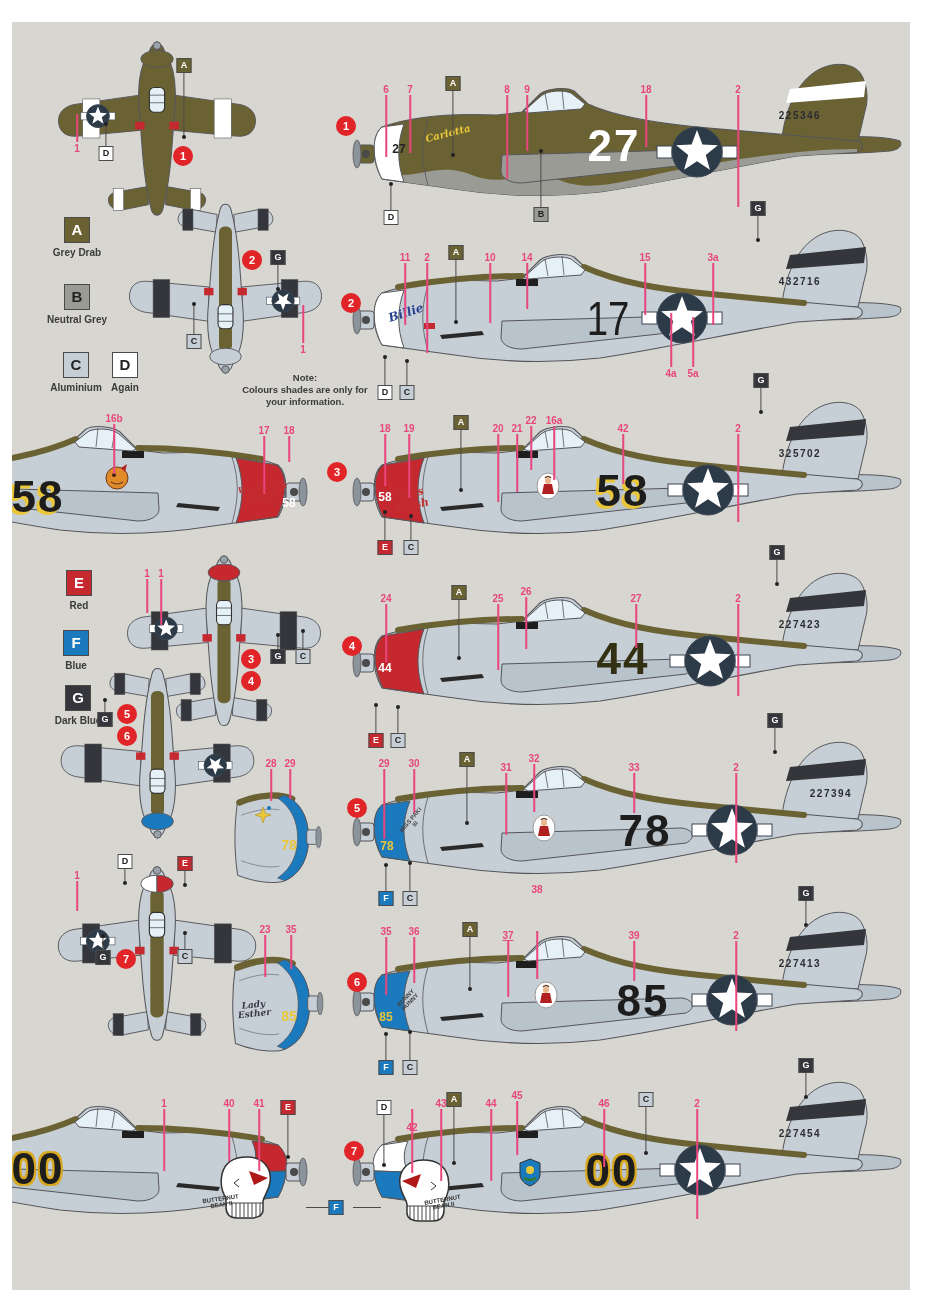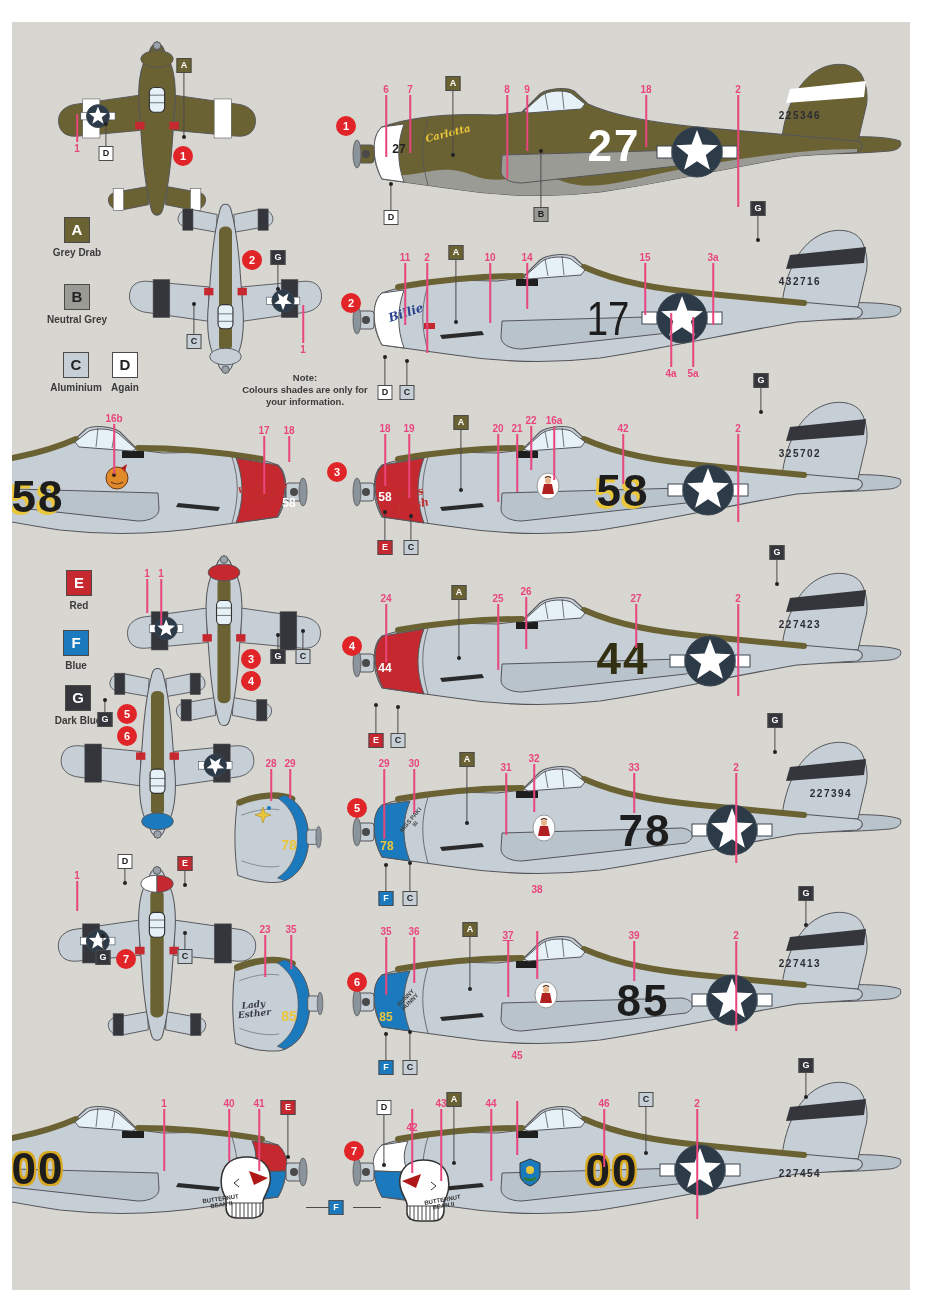--- a/index.html
+++ b/index.html
@@ -367,21 +367,21 @@
           <path d="M76,62 C69,84 69,104 76,128" stroke="#55565a" stroke-width="0.8" fill="none"></path>
           <rect x="6" y="88" width="16" height="18" rx="3" fill="#c6cfd6" stroke="#55565a"></rect>
           <ellipse cx="5" cy="97" rx="4" ry="14" fill="#8b939b" stroke="#55565a" stroke-width="0.8"></ellipse>
           <circle cx="14" cy="97" r="4" fill="#4a4a4a"></circle>
           <rect x="308" y="89" width="15" height="12" fill="#fff" stroke="#3a4652" stroke-width="1"></rect>
           <rect x="373" y="89" width="15" height="12" fill="#fff" stroke="#3a4652" stroke-width="1"></rect>
           <circle cx="348" cy="95" r="25" fill="#2d3a48" stroke="#3a4652"></circle>
           <polygon points="348.0,73.0 353.4,87.5 368.9,88.2 356.8,97.9 360.9,112.8 348.0,104.2 335.1,112.8 339.2,97.9 327.1,88.2 342.6,87.5" fill="#fff"></polygon>
         </g>
       </svg>
-      <div class="serial" style="position: absolute; left: 788px; top: 1111px; margin-top: 40px;">227454</div>
+      <div class="serial" style="position: absolute; left: 788px; top: 1111px;">227454</div>
       <div class="code" style="position: absolute; left: 600px; top: 1149px; color: rgb(29, 29, 29); text-shadow: rgb(216, 168, 32) -2px -2px 0px, rgb(216, 168, 32) 2px -2px 0px, rgb(216, 168, 32) -2px 2px 0px, rgb(216, 168, 32) 2px 2px 0px;">00</div>
       <div class="nick plain" style="position: absolute; left: 431px; top: 1181px; color: rgb(51, 51, 51); font-size: 6px; transform: translate(-50%, -50%) rotate(-10deg);">BUTTERNUT
 BEAN II</div>
       <svg width="570" height="160" viewBox="0 0 570 160" style="left: -274px; top: 373px;">
         <g transform="scale(-1,1) translate(-570,0)">
           <path d="M436,86 C466,79 530,77 548,84 C551,89 546,93 538,94 C500,97 460,98 444,95 C437,92 434,89 436,86 Z" fill="#b9c3cc" stroke="#55565a" stroke-width="1"></path>
           <path d="M430,80 C434,50 446,24 466,13 C482,4 502,6 509,17 C515,27 517,42 513,54 L506,84 L430,82 Z" fill="#c6cfd6" stroke="#55565a" stroke-width="1"></path>
           <polygon points="438,32 514,24 512,40 434,46" fill="#35363c"></polygon>
           <path d="M30,70 C60,59 100,56 145,58 L170,55 L188,37 C196,31 214,30 222,34 L236,47 C264,60 305,66 345,70 L460,80 L505,84 C512,86 512,92 505,95 L445,99 C380,110 310,126 248,135 C195,141 145,139 95,131 L30,122 C19,103 20,79 30,70 Z" fill="#c6cfd6" stroke="#55565a" stroke-width="1.1"></path>
           <path d="M46,64 C100,55 140,53 170,53" stroke="#6b6233" stroke-width="6" fill="none" stroke-linecap="round"></path>
@@ -758,21 +758,21 @@
       <div class="mkdot" style="position: absolute; left: 372px; top: 1143px;"></div>
       <div class="co" style="position: absolute; left: 400px; top: 1076px; margin-top: 24px;">42</div>
       <div class="coline" style="position: absolute; left: 400px; top: 1087px; height: 64px;"></div>
       <div class="co" style="position: absolute; left: 429px; top: 1076px;">43</div>
       <div class="coline" style="position: absolute; left: 429px; top: 1087px; height: 72px;"></div>
       <div class="mk" style="position: absolute; left: 442px; top: 1070px; background: rgb(107, 98, 51); color: rgb(255, 255, 255);">A</div>
       <div class="mkline" style="position: absolute; left: 442px; top: 1085px; height: 56px;"></div>
       <div class="mkdot" style="position: absolute; left: 442px; top: 1141px;"></div>
       <div class="co" style="position: absolute; left: 479px; top: 1076px;">44</div>
       <div class="coline" style="position: absolute; left: 479px; top: 1087px; height: 72px;"></div>
-      <div class="co" style="position: absolute; left: 505px; top: 1028px;">45</div>
+      <div class="co" style="position: absolute; left: 505px; top: 1068px;">45</div>
       <div class="coline" style="position: absolute; left: 505px; top: 1079px; height: 54px;"></div>
       <div class="co" style="position: absolute; left: 592px; top: 1076px;">46</div>
       <div class="coline" style="position: absolute; left: 592px; top: 1087px; height: 58px;"></div>
       <div class="mk" style="position: absolute; left: 634px; top: 1070px; background: rgb(198, 207, 214); color: rgb(34, 34, 34);">C</div>
       <div class="mkline" style="position: absolute; left: 634px; top: 1085px; height: 46px;"></div>
       <div class="mkdot" style="position: absolute; left: 634px; top: 1131px;"></div>
       <div class="co" style="position: absolute; left: 685px; top: 1076px;">2</div>
       <div class="coline" style="position: absolute; left: 685px; top: 1087px; height: 110px;"></div>
       <div class="mk" style="position: absolute; left: 794px; top: 1036px; background: rgb(53, 54, 60); color: rgb(255, 255, 255);">G</div>
       <div class="mkline" style="position: absolute; left: 794px; top: 1051px; height: 24px;"></div>

